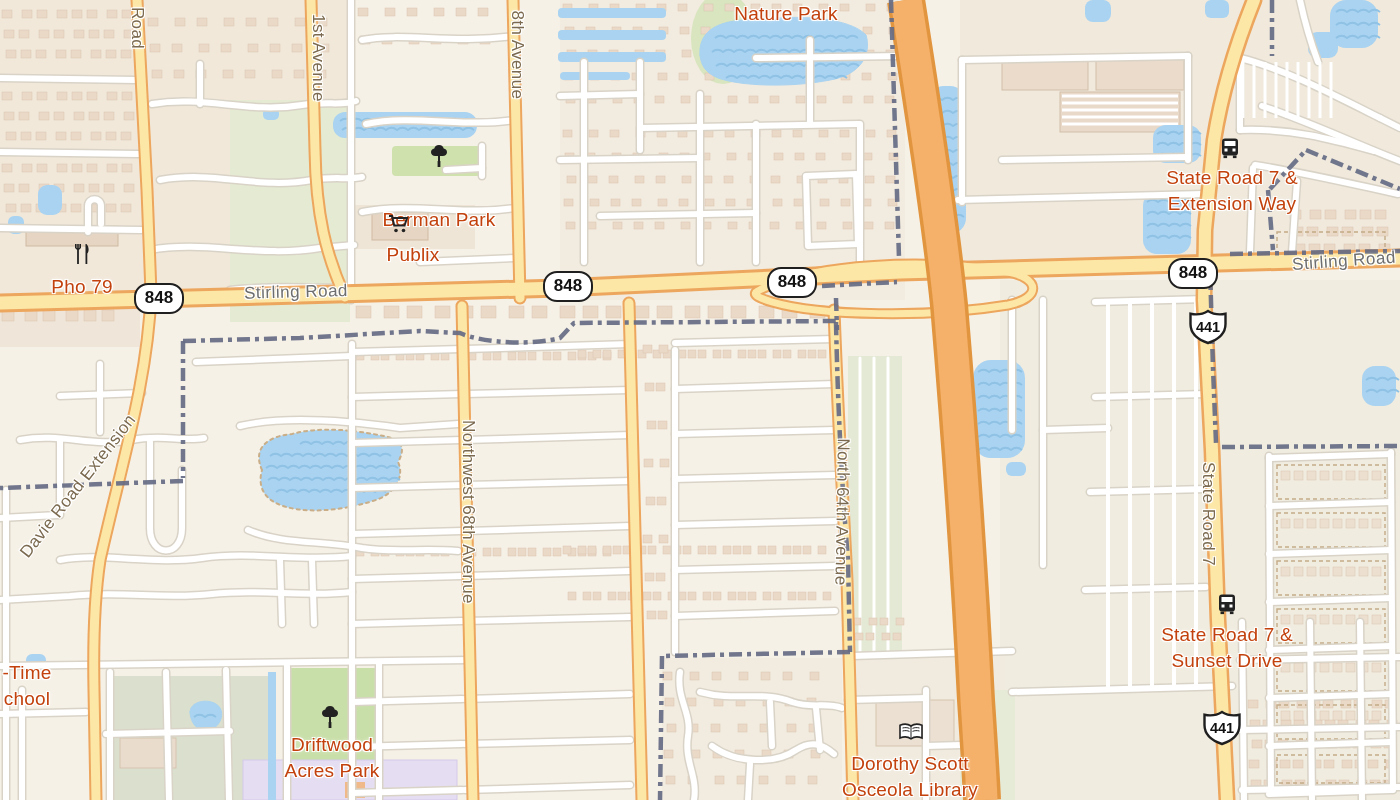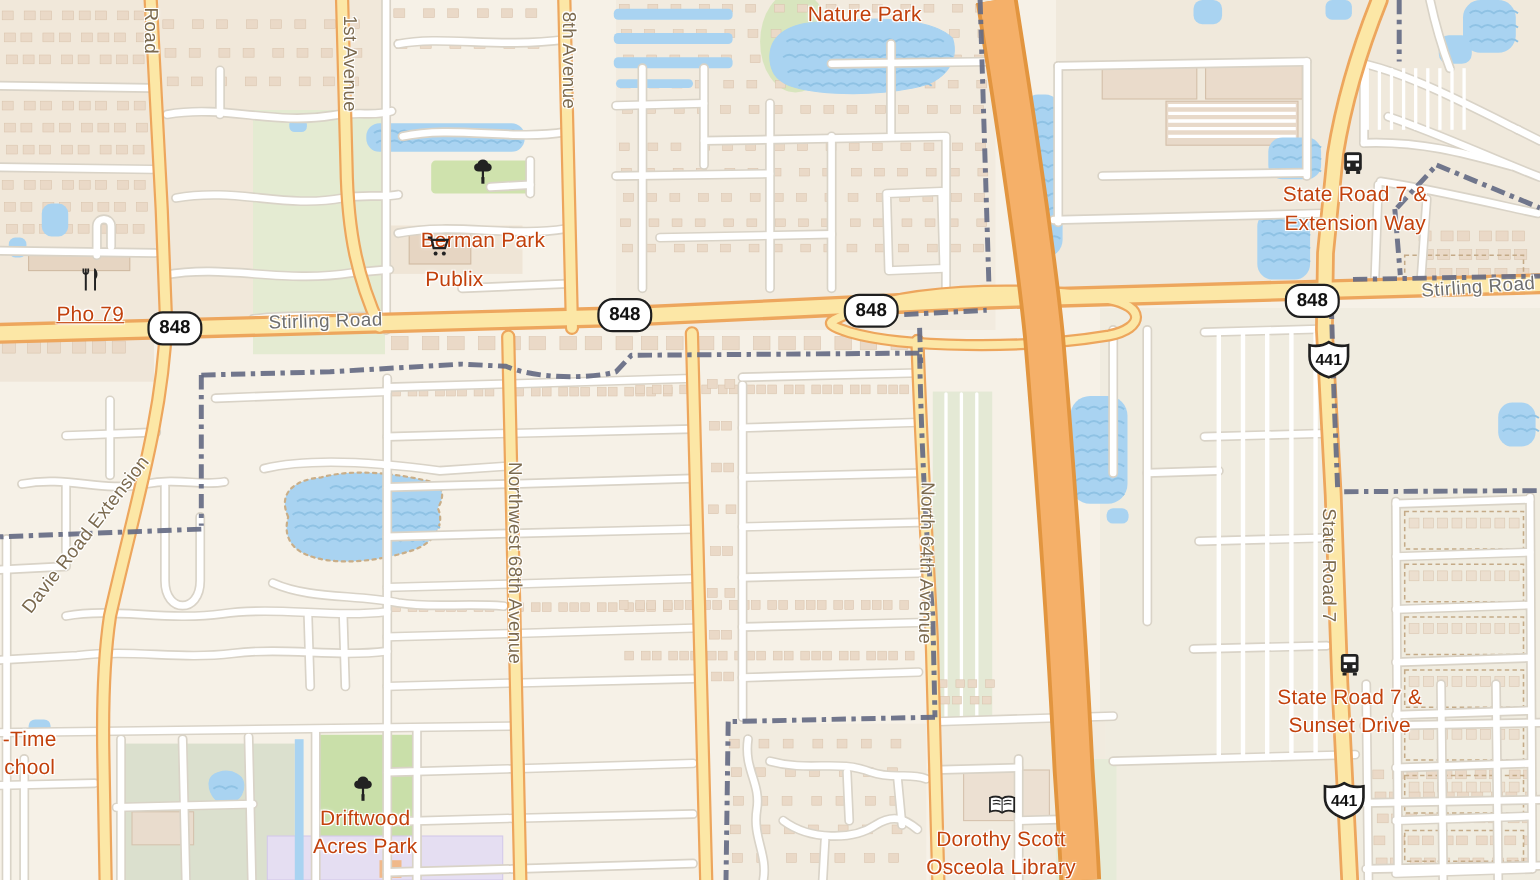--- a/index.html
+++ b/index.html
@@ -1017,21 +1017,21 @@
       <div class="lbl place" style="left: 332px; top: 758px; transform: translate(-50%, -50%) rotate(0deg);">
         <div>Driftwood</div>
         <div>Acres Park</div>
       </div>
       <div class="lbl place" style="left: 439px; top: 184px; transform: translate(-50%, -50%) rotate(0deg); margin-top: 36px;">
         <div>Berman Park</div>
       </div>
       <div class="lbl place" style="left: 413px; top: 255px; transform: translate(-50%, -50%) rotate(0deg);">
         <div>Publix</div>
       </div>
-      <div class="lbl place" style="left: 82px; top: 287px; transform: translate(-50%, -50%) rotate(0deg); text-decoration: underline;">
+      <div class="lbl place" style="left: 82px; top: 287px; transform: translate(-50%, -50%) rotate(0deg);">
         <div>Pho 79</div>
       </div>
       <div class="lbl place" style="left: 27px; top: 686px; transform: translate(-50%, -50%) rotate(0deg);">
         <div>-Time</div>
         <div>chool</div>
       </div>
       <div class="lbl road" style="left: 296px; top: 292px; transform: translate(-50%, -50%) rotate(-1.5deg);">
         <div>Stirling Road</div>
       </div>
       <div class="lbl road" style="left: 1344px; top: 261px; transform: translate(-50%, -50%) rotate(-4deg);">

